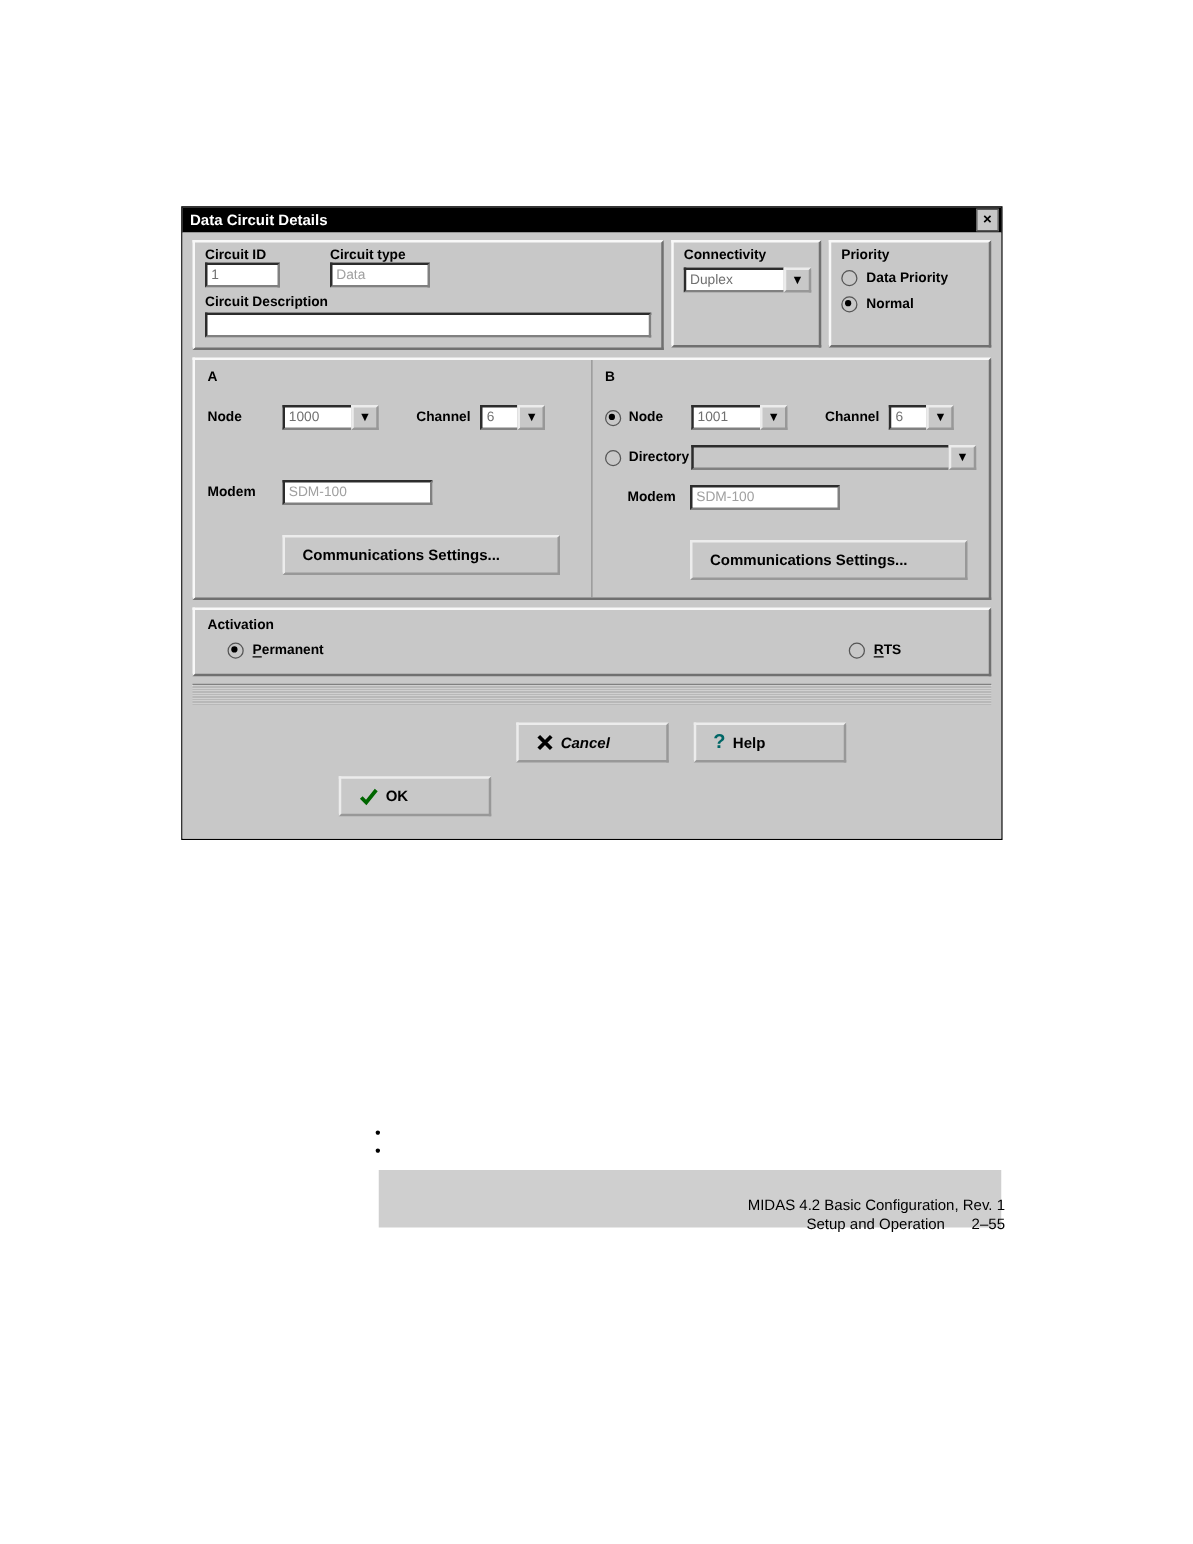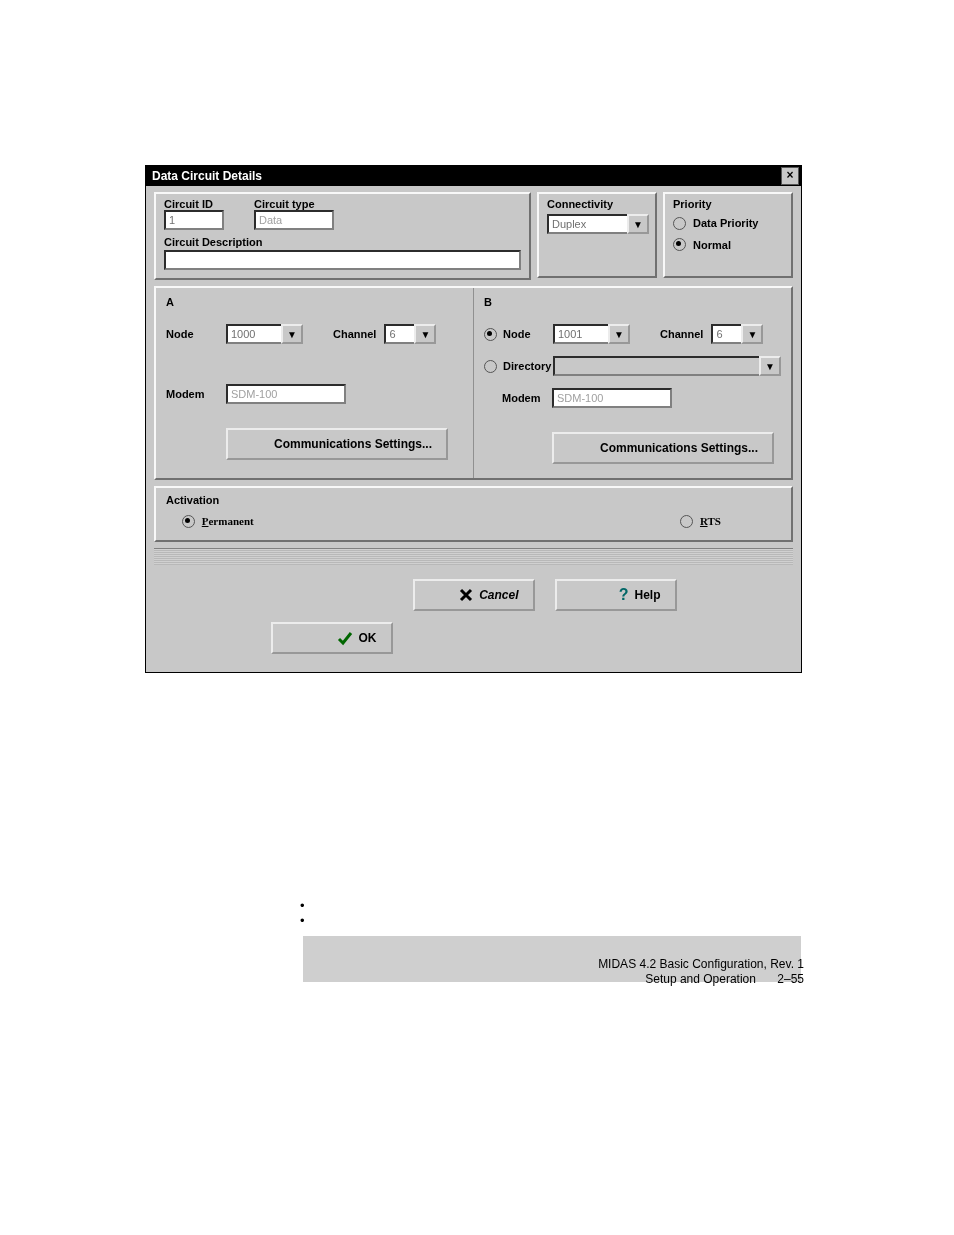--- a/index.html
+++ b/index.html
@@ -99,21 +99,21 @@
   }
   .radio.on::after{
     content:""; position:absolute; left:2px; top:2px; width:5px; height:5px;
     background:#000; border-radius:50%;
   }
   .radio-label { font-size:11px; font-weight:bold; vertical-align:middle;}
   .button3d {
     background:#c8c8c8;
     border:2px outset #ececec;
     height:28px;
-    display:flex; align-items:center; justify-content:flex-end;
+    display:flex; align-items:center; justify-content:flex-start;
     font-size:12px; font-weight:bold;
     padding:0 14px;
     gap:6px;
   }
   .btn-row {
     display:flex; gap:20px; justify-content:center;
     padding:14px 0 10px 0;
   }
   .hr {
     height:1px; background:#808080; box-shadow:0 1px 0 #fff;
@@ -169,21 +169,21 @@
     <div class="titlebar">
       <span>Data Circuit Details</span>
       <div class="close-box">×</div>
     </div>
 
     <div class="dlg-body">
 
       <div class="row-top">
 
         <div class="panel" style="flex:1; padding:4px 8px 8px 8px; min-height:86px;">
-          <div style="display:flex; gap:30px;">
+          <div style="display:flex; gap:40px;">
             <div class="col">
               <span class="hdr-label">Circuit ID</span>
               <input class="field-input" style="width: 60px;" value="1">
             </div>
             <div class="col">
               <span class="hdr-label">Circuit type</span>
               <input class="field-input" style="width: 80px; color: rgb(160, 160, 160);" disabled="" value="Data">
             </div>
           </div>
           <div class="hdr-label" style="margin-top:6px;">Circuit Description</div>
@@ -269,21 +269,21 @@
           <div style="margin-top:24px; margin-left:68px;">
             <div class="button3d" style="width:190px;">
               <span>Communications Settings...</span>
             </div>
           </div>
         </div>
       </div>
 
       <div class="panel" style="margin-top:6px; padding:6px 10px 12px 10px;">
         <div class="hdr-label">Activation</div>
-        <div style="display:flex; justify-content:space-between; margin-top:8px; padding:0 60px 0 16px;font-family:Liberation Serif, serif;">
+        <div style="display:flex; justify-content:space-between; margin-top:8px; padding:0 60px 0 16px;">
           <div>
             <span class="radio on"></span>
             <span class="radio-label"><u>P</u>ermanent</span>
           </div>
           <div>
             <span class="radio"></span>
             <span class="radio-label"><u>R</u>TS</span>
           </div>
         </div>
       </div>

